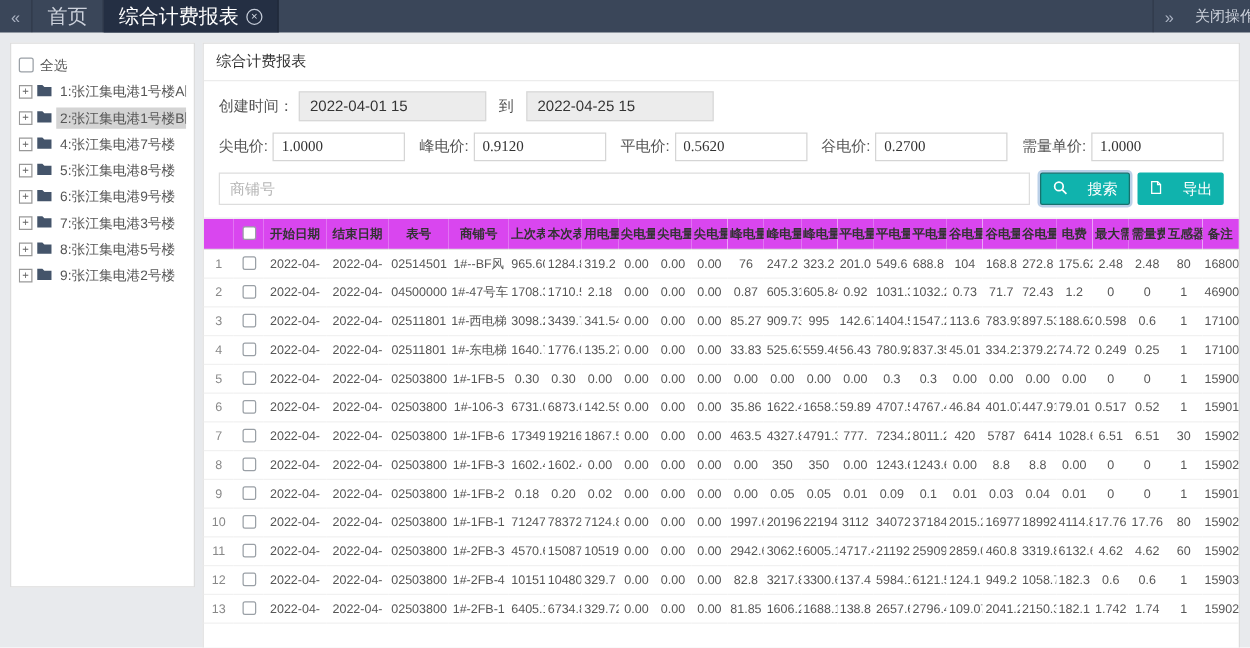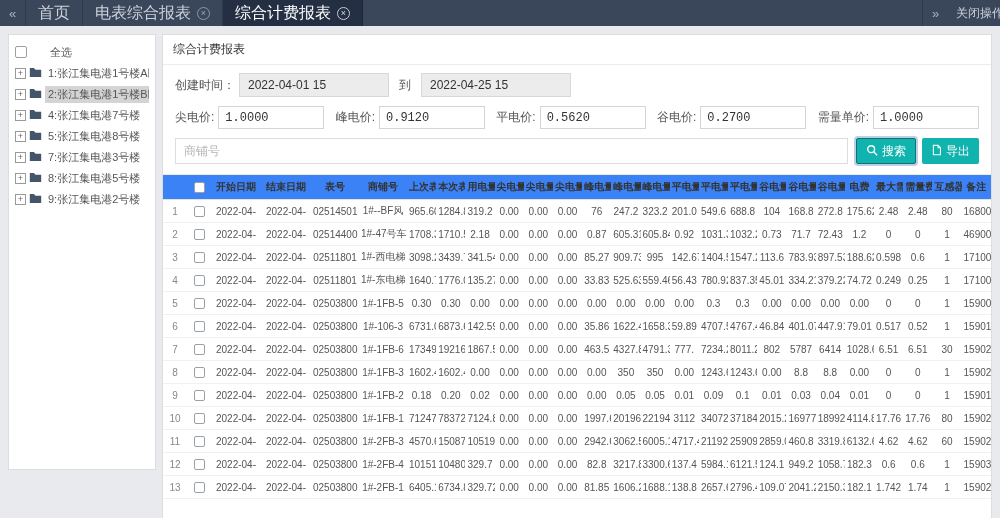--- a/index.html
+++ b/index.html
@@ -25,79 +25,75 @@
     color:#cdd2dc; white-space:nowrap; overflow:hidden; max-width:52px; cursor:pointer; }
   .topbar-right .nav-arrow { border-left:1px solid rgba(0,0,0,.18); border-right:none; }
   
   .layout { display:flex; gap:6px; padding:8px; align-items:flex-start; }
   .panel { background:#fff; border:1px solid #ddd; }
   .panel-header { height:30px; line-height:29px; padding:0 10px; font-size:12px;
     color:#333; border-bottom:1px solid #ececec; }
   
   .sidebar { width:148px; flex:none; height:436px; }
   .sidebar-body { padding:6px 6px; font-size:11px; color:#555; }
-  .select-all { display:flex; align-items:center; gap:23px; height:22px; cursor:pointer;text-align:right; }
+  .select-all { display:flex; align-items:center; gap:5px; height:22px; cursor:pointer;text-align:right; }
   .checkbox { width:12px; height:12px; border:1px solid #9aa0a6; background:#fff;
     display:inline-block; border-radius:2px; flex:none; }
   .tree-item { display:flex; align-items:center; gap:3px; height:21px; white-space:nowrap;
     overflow:hidden; cursor:pointer; }
   .expander { width:11px; height:11px; border:1px solid #999; background:#fff; flex:none;
     font-size:9px; line-height:9px; text-align:center; color:#666; }
   .expander::before { content:"+"; }
   .tree-label { padding:1px 3px; overflow:hidden; text-overflow:clip; }
   .tree-item.selected .tree-label { background:#d4d4d4; }
   
   .main { flex:1; height:600px; }
   .filters { padding:8px 12px 6px; color:#555; }
   .filter-row { display:flex; align-items:center; margin-bottom:9px; }
   .lbl { margin-right:4px; white-space:nowrap; color:#555; }
   .date-input { width:150px; height:24px; background:#ececec; border:1px solid #d8d8d8;
     padding:0 8px; font-size:12px; color:#333; font-family:inherit; }
   .to-label { margin:0 10px; }
   .prices { justify-content:space-between; }
   .price-group { display:flex; align-items:center; }
   .price-input { width:106px; height:23px; border:1px solid #d5d5d5; padding:0 6px;
-    font-size:12px; color:#333; font-family:Liberation Mono, monospace; }
+    font-size:12px; color:#333; font-family:Liberation Serif, serif; }
   .search-row { margin-bottom:4px; }
   .shop-input { flex:1; height:26px; border:1px solid #ddd; padding:0 8px; font-size:12px;
     font-family:inherit; margin-right:8px; }
   .shop-input::placeholder { color:#b5b5b5; }
   .btn { height:26px; padding:0 9px; border:none; background:#10b3ad; color:#fff;
-    font-size:12px; font-family:inherit; display:flex; align-items:center; gap:4px;
+    font-size:12px; font-family:inherit; display:flex; align-items:center; gap:16px;
     cursor:pointer; border-radius:2px; white-space:nowrap; }
   .btn.search { border:1px solid #16716e; box-shadow:0 0 0 2px rgba(60,120,190,.35); margin-right:6px; }
   
   .table-title-row { display:flex; align-items:center; justify-content:space-between;
     padding:6px 12px; border-top:1px solid #ececec; font-size:12px; color:#333; }
   table { width:100%; border-collapse:collapse; table-layout:fixed; font-size:10px; color:#555; }
-  thead th { background:#3b82f6; font-weight:bold; color:#333; height:25px;
+  thead th { background:#d946ef; font-weight:bold; color:#333; height:25px;
     border-top:1px solid #ececec; border-bottom:1px solid #e3e3e3; padding:0 2px;
     overflow:hidden; white-space:nowrap; text-align:center; font-size:10px;margin-top:48px; }
   tbody td { height:23px; border-bottom:1px solid #f1f1f1; padding:0 2px; overflow:hidden;
     white-space:nowrap; text-align:center; }
   .col-num { color:#888; }
   td .checkbox, th .checkbox { width:11px; height:11px; vertical-align:middle; }
   .gear { cursor:pointer; display:flex; align-items:center; }
 </style>
 </head>
 <body>
 
 <div class="topbar">
   <div class="nav-arrow">«</div>
   <div class="tabs">
 
       <div class="tab no-close">
         <span class="tab-label">首页</span>
 
       </div>
 
-      <div class="tab">
-        <span class="tab-label">电表综合报表</span>
-        <span class="tab-close"></span>
-      </div>
 
       <div class="tab active">
         <span class="tab-label">综合计费报表</span>
         <span class="tab-close"></span>
       </div>
     </div>
   <div class="topbar-right">
     <div class="nav-arrow">»</div>
     <div class="close-ops">关闭操作</div>
   </div>
@@ -139,20 +135,27 @@
           </div>
 
           <div class="tree-item">
             <span class="expander"></span>
             <span class="folder"><svg width="13" height="11" viewBox="0 0 16 13">
                 <path d="M1 1h5l2 2h7v9H1z" fill="#44546a"></path>
               </svg></span>
             <span class="tree-label">5:张江集电港8号楼</span>
           </div>
 
+          <div class="tree-item">
+            <span class="expander"></span>
+            <span class="folder"><svg width="13" height="11" viewBox="0 0 16 13">
+                <path d="M1 1h5l2 2h7v9H1z" fill="#44546a"></path>
+              </svg></span>
+            <span class="tree-label">6:张江集电港9号楼</span>
+          </div>
 
           <div class="tree-item">
             <span class="expander"></span>
             <span class="folder"><svg width="13" height="11" viewBox="0 0 16 13">
                 <path d="M1 1h5l2 2h7v9H1z" fill="#44546a"></path>
               </svg></span>
             <span class="tree-label">7:张江集电港3号楼</span>
           </div>
 
           <div class="tree-item">
@@ -326,21 +329,21 @@
               <td>2.48</td>
               <td>80</td>
               <td>1680068</td>
             </tr>
 
             <tr>
               <td class="col-num">2</td>
               <td><span class="checkbox"></span></td>
               <td>2022-04-</td>
               <td>2022-04-</td>
-              <td>02514400</td>
+              <td>04500000</td>
               <td>1#-47号车</td>
               <td>1708.3</td>
               <td>1710.5</td>
               <td>2.18</td>
               <td>0.00</td>
               <td>0.00</td>
               <td>0.00</td>
               <td>0.87</td>
               <td>605.31</td>
               <td>605.84</td>
@@ -485,21 +488,21 @@
               <td>1867.5</td>
               <td>0.00</td>
               <td>0.00</td>
               <td>0.00</td>
               <td>463.5</td>
               <td>4327.8</td>
               <td>4791.3</td>
               <td>777.</td>
               <td>7234.2</td>
               <td>8011.2</td>
-              <td>802</td>
+              <td>420</td>
               <td>5787</td>
               <td>6414</td>
               <td>1028.6</td>
               <td>6.51</td>
               <td>6.51</td>
               <td>30</td>
               <td>1590285</td>
             </tr>
 
             <tr>

